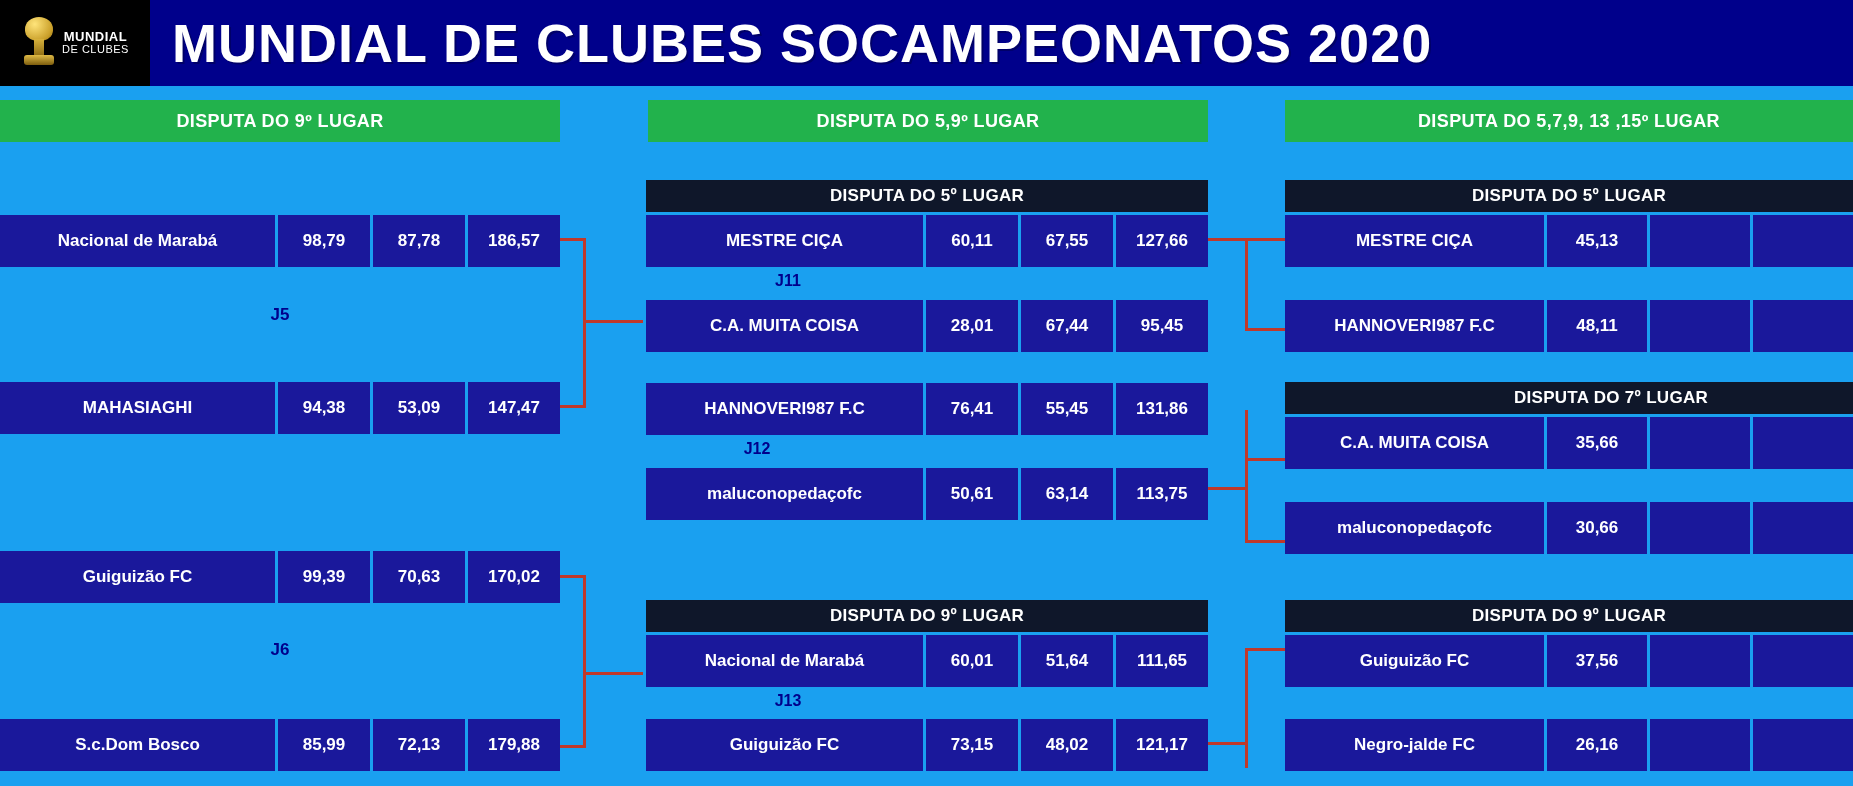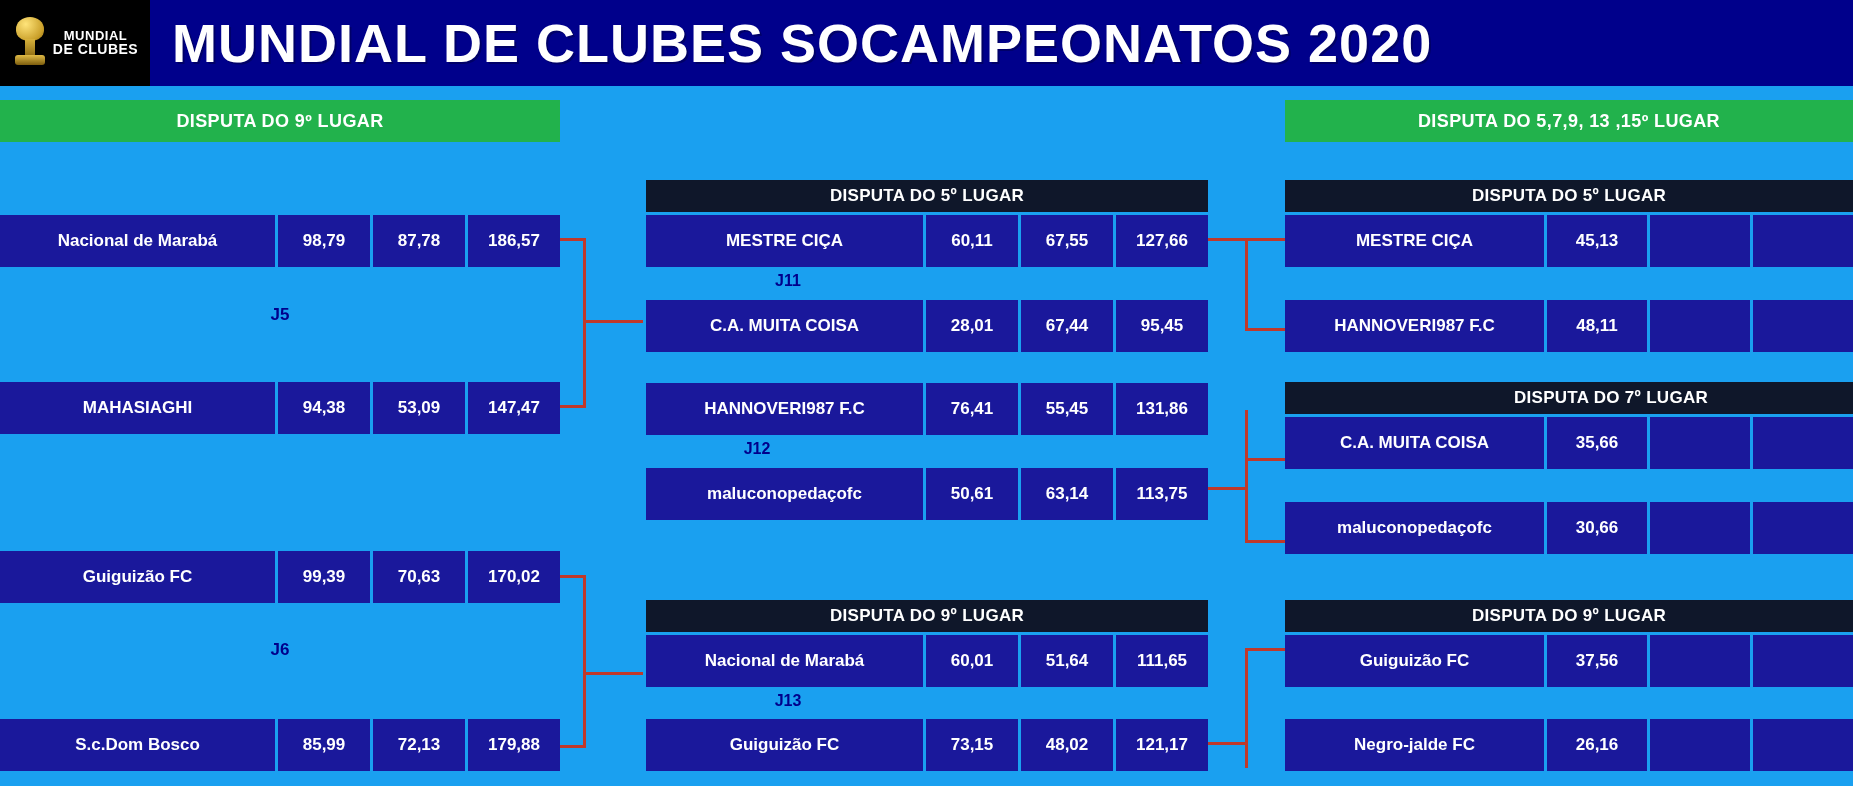--- a/index.html
+++ b/index.html
@@ -39,21 +39,21 @@
   .trophy .stem{
     position:absolute;top:22px;left:13px;width:10px;height:18px;background:linear-gradient(#d8b23c,#8c6a12);
   }
   .trophy .base{
     position:absolute;top:38px;left:3px;width:30px;height:10px;border-radius:3px;background:linear-gradient(#e0bb46,#7d5d0e);
   }
   .logo-text{
     color:#fff;line-height:1.05;
   }
   .logo-text .l1{font-size:13px;font-weight:bold;letter-spacing:.5px;text-align:center;}
-  .logo-text .l2{font-size:14px;font-weight:bold;letter-spacing:.5px;}
+  .logo-text .l2{font-size:11px;font-weight:normal;letter-spacing:.5px;}
   .header-title{
     flex:1;
     display:flex;
     align-items:center;
     padding-left:22px;
     color:#fff;
     font-size:54px;
     font-weight:bold;
     letter-spacing:1px;
     white-space:nowrap;
@@ -140,20 +140,21 @@
         <div class="l1">MUNDIAL</div>
         <div class="l2">DE CLUBES</div>
       </div>
     </div>
   </div>
   <div class="header-title">MUNDIAL DE CLUBES SOCAMPEONATOS  2020</div>
 </div>
 
 <div class="banner-row">
   <div class="banner" style="left:0;width:560px;">DISPUTA DO 9º LUGAR</div>
+  <div class="banner" style="left:648px;width:560px;">DISPUTA DO 5,9º LUGAR</div>
   <div class="banner" style="left:1285px;width:568px;">DISPUTA DO 5,7,9, 13 ,15º LUGAR</div>
 </div>
 
 <div class="conn vline" style="left:583px;top:238px;height:168px;"></div>
 <div class="conn hline" style="left:560px;top:238px;width:26px;"></div>
 <div class="conn hline" style="left:560px;top:405px;width:26px;"></div>
 <div class="conn hline" style="left:583px;top:320px;width:60px;"></div>
 
 <div class="conn vline" style="left:583px;top:575px;height:170px;"></div>
 <div class="conn hline" style="left:560px;top:575px;width:26px;"></div>

